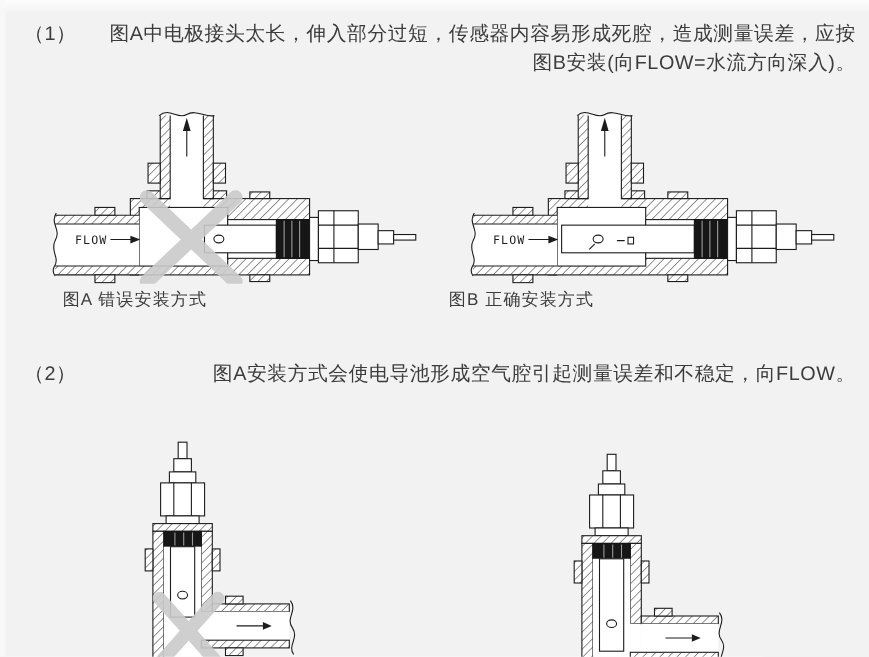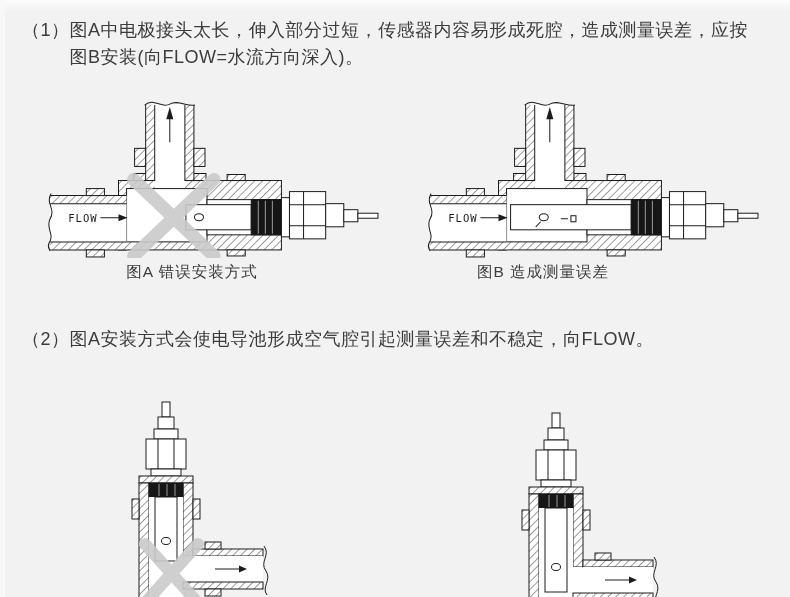--- a/index.html
+++ b/index.html
@@ -13,23 +13,23 @@
   .top-fade{position:absolute;left:0;top:0;width:790px;height:12px;
     background:linear-gradient(#fdfdfd,#f2f2f2);}
   .left-edge{position:absolute;left:0;top:0;width:5px;height:597px;background:#f9f9f9;opacity:.8;}
   .para{
     position:absolute;display:flex;
     color:var(--text,#3c3c3c);
     font-size:18px;line-height:27px;
     letter-spacing:.5px;
   }
   .para .num{flex:0 0 auto;min-width:38px;}
-  .para .ptext{flex:1 1 auto;}
+  .para .ptext{flex:1 1 auto;text-align:right;}
   .caption{
-    position:absolute;width:270px;text-align:center;
+    position:absolute;width:270px;
     color:var(--text,#3c3c3c);font-size:15.5px;letter-spacing:1px;
   }
   .fig{position:absolute;}
 </style>
 </head>
 <body>
 
 <div class="page">
   <div class="top-fade"></div>
   <div class="left-edge"></div>
@@ -161,21 +161,21 @@
         <line x1="258" y1="112" x2="294" y2="112"></line>
         <line x1="258" y1="133" x2="294" y2="133"></line>
         <rect x="294" y="111" width="18" height="23" fill="#ffffff"></rect>
         <rect x="312" y="117" width="14" height="12" fill="#ffffff"></rect>
         <rect x="326" y="120.5" width="20" height="5" fill="#ffffff"></rect>
       </g>
     </g>
   </svg>
 
   <div class="caption" style="left:57px;top:262px">图A 错误安装方式</div>
-  <div class="caption" style="left:408px;top:262px">图B 造成测量误差</div>
+  <div class="caption" style="left:408px;top:262px">图B 正确安装方式</div>
 
   <div class="para" style="left:22px;top:326px;width:756px">
     <span class="num">（2）</span>
     <span class="ptext">
       <span>图A安装方式会使电导池形成空气腔引起测量误差和不稳定，向FLOW。</span>
     </span>
   </div>
 
   <svg class="fig" style="left:101px;top:399px" width="180" height="205" viewBox="0 0 180 205">
     <defs>

